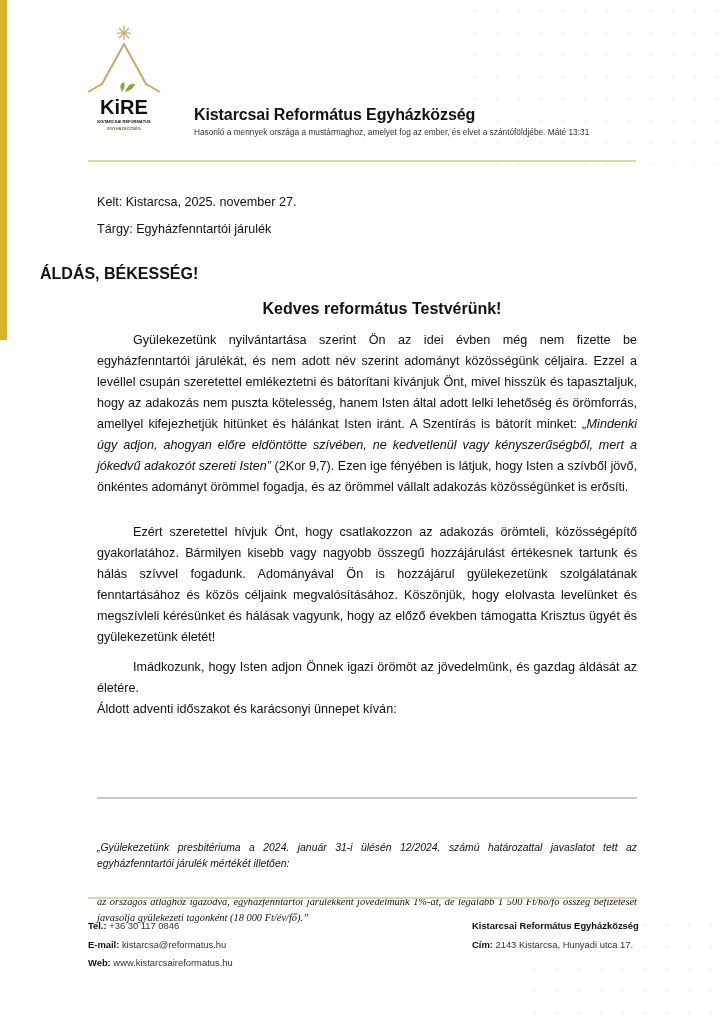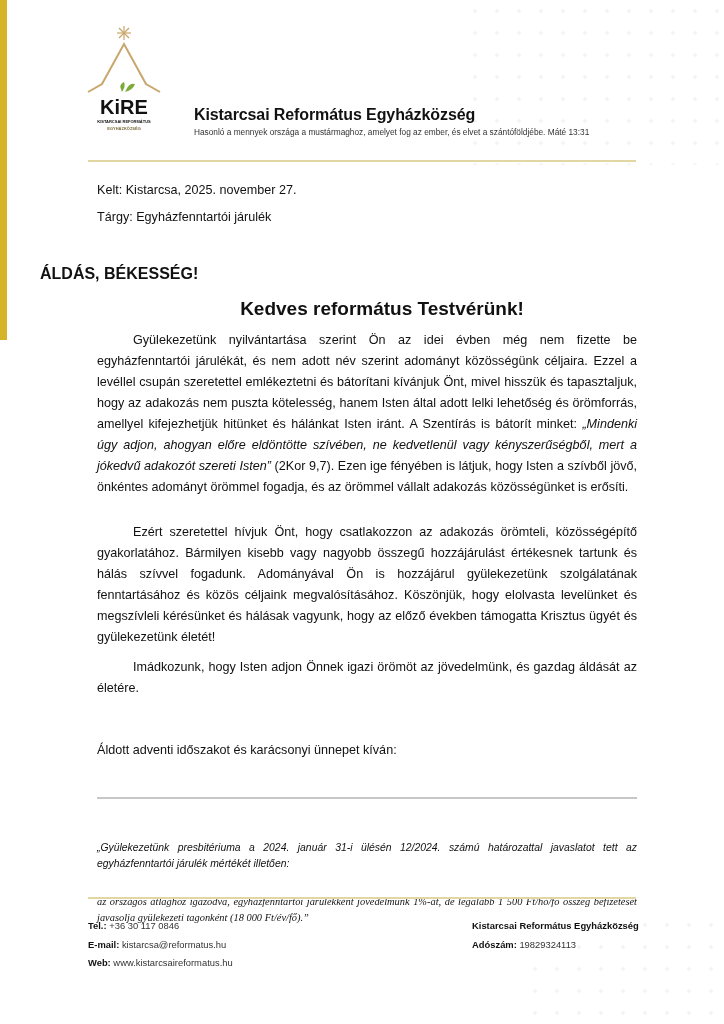--- a/index.html
+++ b/index.html
@@ -10,31 +10,31 @@
         background-size: 22px 22px; pointer-events: none; }
     .pattern.top { right: 0; top: 0; width: 260px; height: 165px; }
     .pattern.bottom { right: 0; bottom: 0; width: 200px; height: 110px; }
     .left-bar { position: absolute; left: 0; top: 0; width: 7px; height: 340px; background: #d6b42a; }
     .logo { position: absolute; left: 84px; top: 22px; width: 100px; height: 120px; }
     .header-title { position: absolute; left: 194px; top: 106px; font-size: 16px; font-weight: bold; color: #111; letter-spacing: -0.1px; }
     .header-motto { position: absolute; left: 194px; top: 127px; font-size: 8.3px; color: #333; }
     .header-line { position: absolute; left: 88px; top: 160px; width: 548px; height: 2px; background: #e2d7a2; }
 
     .doc { font-family: "Liberation Sans", sans-serif; font-size: 12.6px; line-height: 24.3px; }
-    .meta { position: absolute; left: 97px; font-size: 12.6px; }
+    .meta { position: absolute; left: 97px; font-size: 12.6px; margin-top: 12px; }
     .meta.kelt { top: 178px; }
     .meta.targy { top: 205px; }
     .greeting { position: absolute; left: 0; width: 724px; top: 262px; text-align: left; font-weight: bold; font-size: 16px; padding-left: 40px; box-sizing: border-box; }
-    .salutation { position: absolute; left: 0; width: 724px; top: 297px; text-align: center; font-weight: bold; font-size: 19px; padding-left: 40px; box-sizing: border-box; }
+    .salutation { position: absolute; left: 0; width: 724px; top: 297px; text-align: center; font-weight: bold; font-size: 16px; padding-left: 40px; box-sizing: border-box; }
     .para { position: absolute; left: 97px; width: 540px; text-align: justify; font-size: 12.6px; line-height: 21px; text-indent: 36px; }
     .para.p1 { top: 330px; }
     .para.p2 { top: 522px; }
     .para.p3 { top: 657px; }
     .para i { font-style: italic; }
-    .closing { position: absolute; left: 97px; top: 740px; font-size: 12.6px; line-height: 21px; }
+    .closing { position: absolute; left: 97px; top: 699px; font-size: 12.6px; line-height: 21px; }
     .closing .sig { font-weight: bold; }
     .divider { position: absolute; left: 97px; top: 797px; width: 540px; height: 2px; background: #c7c7c7; }
     .footnote { position: absolute; left: 97px; width: 540px; font-size: 10.4px; font-style: italic; line-height: 16px; text-align: justify; }
     .footnote.f1 { top: 840px; }
     .footnote.f2 { top: 894px; font-family: Liberation Serif, serif; }
     .footer-line { position: absolute; left: 88px; top: 897px; width: 548px; height: 2px; background: #e2d7a2; }
     .footer-left { position: absolute; left: 88px; top: 917px; font-size: 9.4px; line-height: 18.5px; color: #333; }
     .footer-right { position: absolute; left: 472px; top: 917px; font-size: 9.4px; line-height: 18.5px; color: #333; }
     .footer-left b, .footer-right b { color: #111; }
   </style>
@@ -89,14 +89,14 @@
 <div class="footer-line"></div>
 
 <div class="footer-left">
   <div><b>Tel.:</b> <span>+36 30 117 0846</span></div>
   <div><b>E-mail:</b> <span>kistarcsa@reformatus.hu</span></div>
   <div><b>Web:</b> <span>www.kistarcsaireformatus.hu</span></div>
 </div>
 
 <div class="footer-right">
   <div><b>Kistarcsai Református Egyházközség</b></div>
-  <div><b>Adószám:</b> <span>19829324113</span></div>
+  <div><b>Cím:</b> <span>2143  Kistarcsa, Hunyadi utca 17.</span></div>
 </div>
 
 </body></html>

